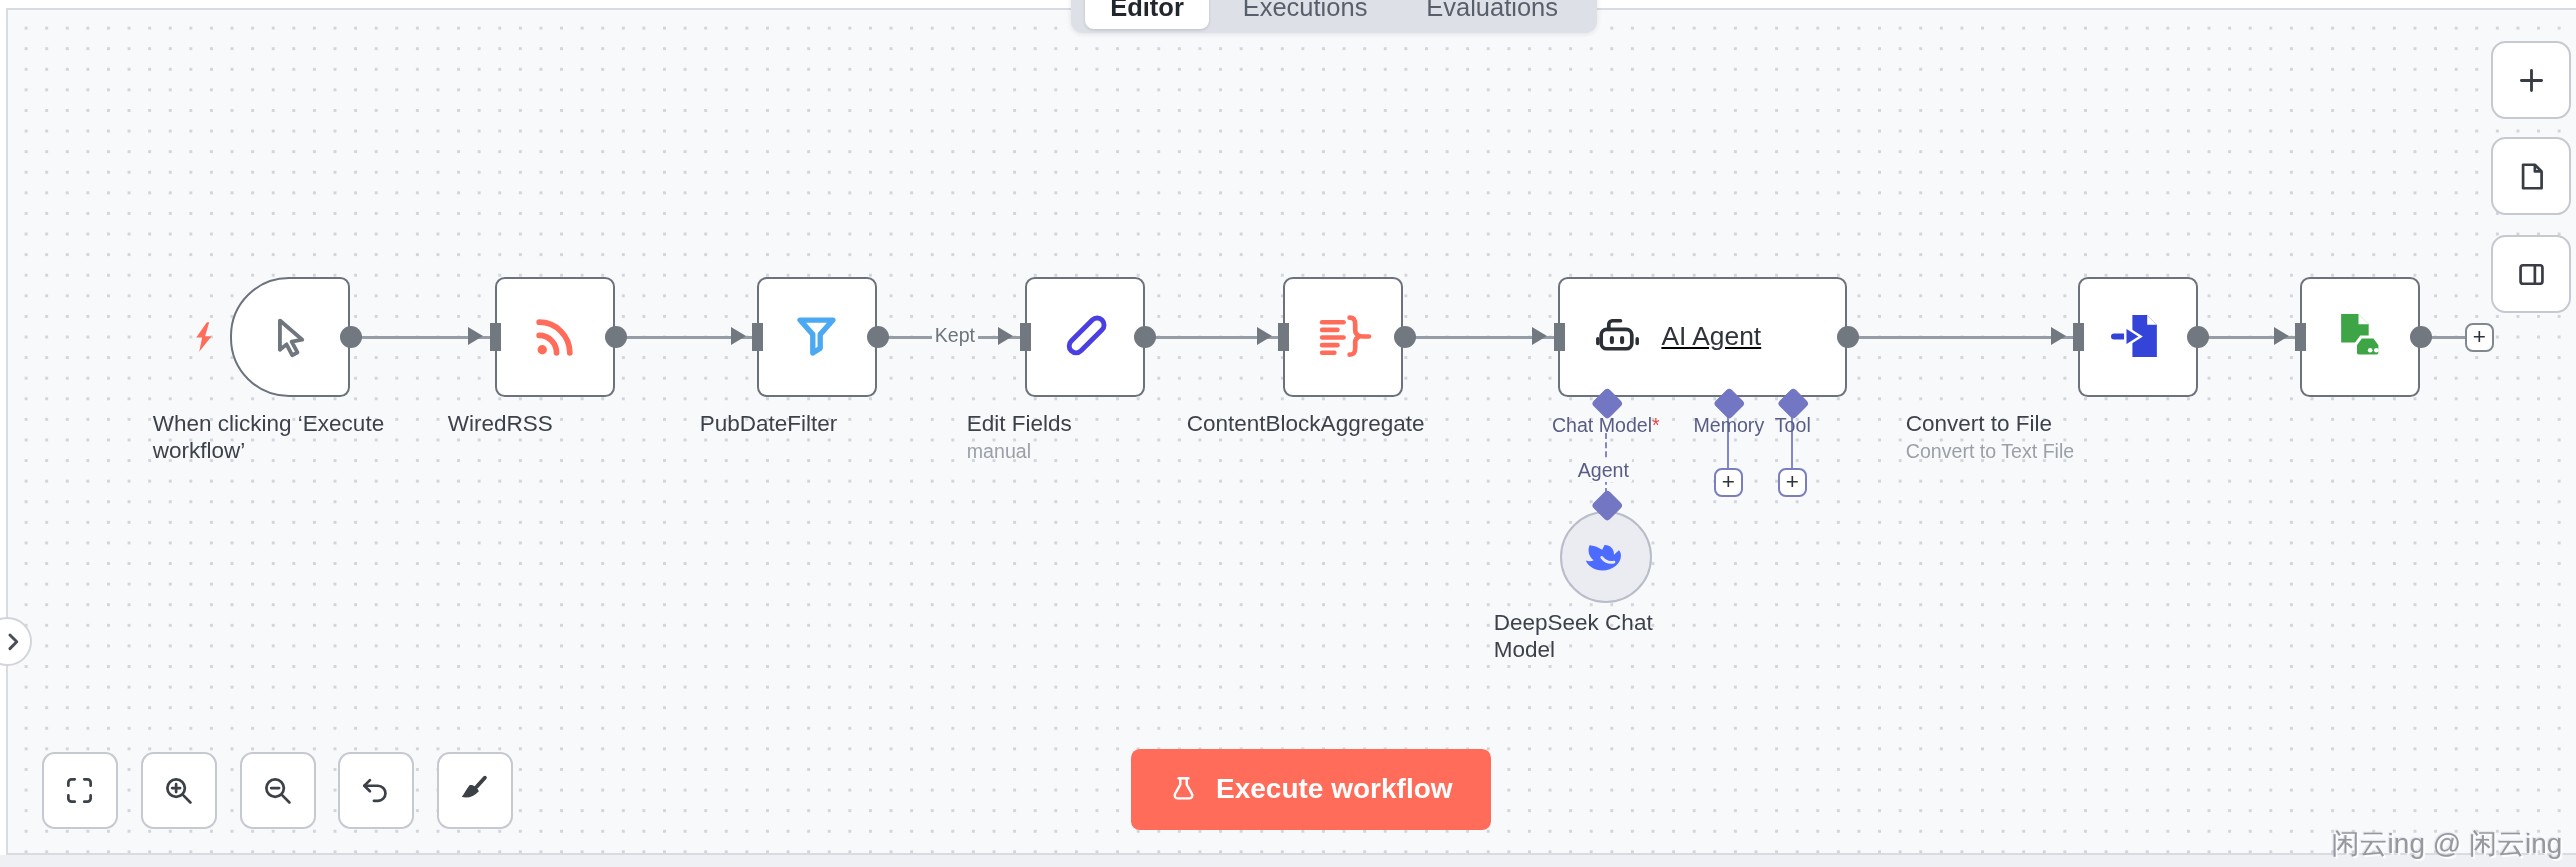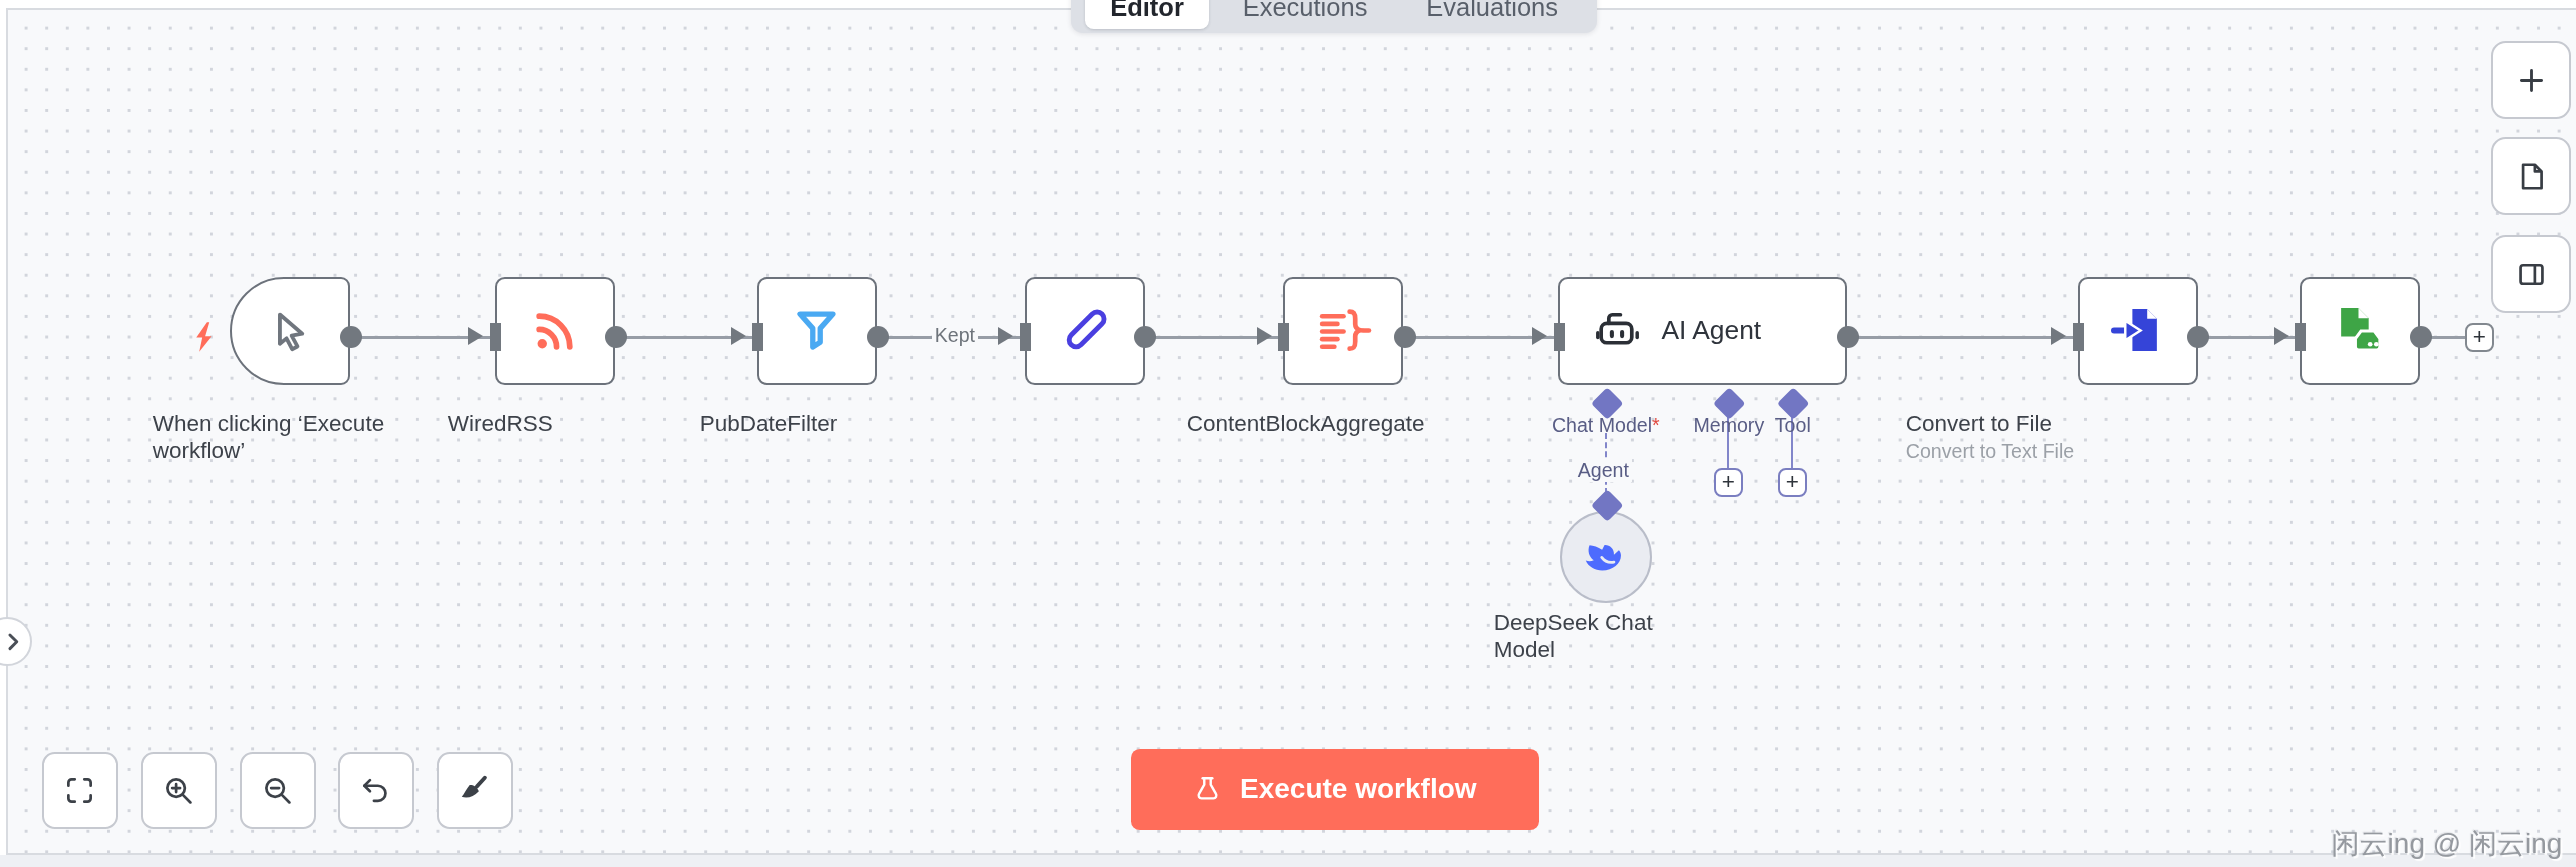--- a/index.html
+++ b/index.html
@@ -41,23 +41,23 @@
   .out-dot { position:absolute; top:316px; width:22.5px; height:22.5px; border-radius:50%;
     background:#72787f; z-index:5; }
   .in-arrow { position:absolute; top:317px; width:0; height:0; z-index:5;
     border-top:9.8px solid transparent; border-bottom:9.8px solid transparent;
     border-left:15.7px solid #72787f; }
   .in-rect { position:absolute; top:313px; width:10.8px; height:28px; background:#72787f; z-index:5; }
   .edge-label { position:absolute; top:314px; font-size:19.6px; color:#6e747b;
     background:#f8f9fb; padding:0 2.9px; z-index:6; }
 
   
-  .node { position:absolute; top:267px; width:120px; height:108px; background:#ffffff;
+  .node { position:absolute; top:267px; width:120px; height:120px; background:#ffffff;
     border:2.4px solid #6c727b; border-radius:9.8px; display:flex; align-items:center;
-    justify-content:center; z-index:4; cursor:pointer; }
+    justify-content:center; z-index:4; cursor:pointer;text-decoration:underline; }
   .node.trigger { border-radius:59px 9.8px 9.8px 59px; }
   .node.wide { width:289px; justify-content:flex-start; padding-left:33px; gap:19.6px; }
   .agent-title { font-size:26.4px; font-weight:500; color:#2f343c; }
   .node-label { position:absolute; text-align:left; font-size:22.5px; line-height:27.4px;
     color:#3d424a; font-weight:500; z-index:4; }
   .node-sub { font-size:19.6px; line-height:23.5px; color:#9ba0a7; font-weight:400; margin-top:2.9px; }
 
   
   .diamond { position:absolute; width:22.5px; height:22.5px; background:#7276c3;
     transform:rotate(45deg); border-radius:3.9px; z-index:6; cursor:pointer; }
@@ -71,21 +71,21 @@
     border:2.4px solid #7a7ec0; border-radius:7.8px; display:flex; align-items:center;
     justify-content:center; font-size:22.5px; color:#2f343b; z-index:6; cursor:pointer; line-height:1; }
   .plus-box.gray { border-color:#82888f; border-width:2.4px; border-radius:7.8px; }
 
   
   #deepseek-node { position:absolute; left:1552px; top:501px; width:92px; height:92px;
     border-radius:50%; background:#eaecf2; border:2.4px solid #b9bdc9; display:flex;
     align-items:center; justify-content:center; z-index:5; cursor:pointer; }
 
   
-  #execute-btn { position:absolute; left:1123px; top:739px; width:408px; height:81px;
+  #execute-btn { position:absolute; left:1123px; top:739px; width:360px; height:81px;
     background:#ff6d5a; border:none; border-radius:8.8px; display:flex; align-items:center;
     justify-content:center; gap:18px; z-index:45; cursor:pointer; }
   #execute-btn span { color:#ffffff; font-size:28px; font-weight:600; }
 
   
   #watermark { position:absolute; right:13.7px; top:815px; font-size:28px; color:#95999f;
     z-index:46; text-shadow:2px 2px 1px rgba(255,255,255,.95), -1px -1px 1px rgba(170,172,178,.3); }
 
   
   #left-handle { position:absolute; left:-24.5px; top:607px; width:49px; height:49px;
@@ -170,20 +170,24 @@
     </div>
     <div class="node-label" style="left:692px;top:400px;width:235px">
       <span>PubDateFilter</span>
     </div>
 
     <div class="node" style="left:1017px">
       <svg width="51" height="51" viewBox="0 0 48 48">
         <rect x="19.5" y="2.5" width="13" height="41" rx="6.5" transform="rotate(45 26 23)" fill="none" stroke="#4a3fe0" stroke-width="4.6"></rect>
       </svg>
     </div>
+    <div class="node-label" style="left:959px;top:400px;width:235px">
+      <span>Edit Fields</span>
+      <div class="node-sub">manual</div>
+    </div>
 
     <div class="node" style="left:1275px">
       <svg width="59" height="49" viewBox="0 0 58 48">
         <g stroke="#ff6d5a" stroke-width="4.6" stroke-linecap="round" fill="none">
           <path d="M9 10 h21"></path>
             <path d="M9 17.5 h15"></path>
             <path d="M9 25 h21"></path>
             <path d="M9 32.5 h15"></path>
             <path d="M9 40 h12"></path>
           <path d="M36 5.5 c5 0 5.5 3 5.5 7 v5 c0 3.5 1.5 5.2 5 6.2 c-3.5 1 -5 2.7 -5 6.2 v5 c0 4 -0.5 7 -5.5 7"></path>

